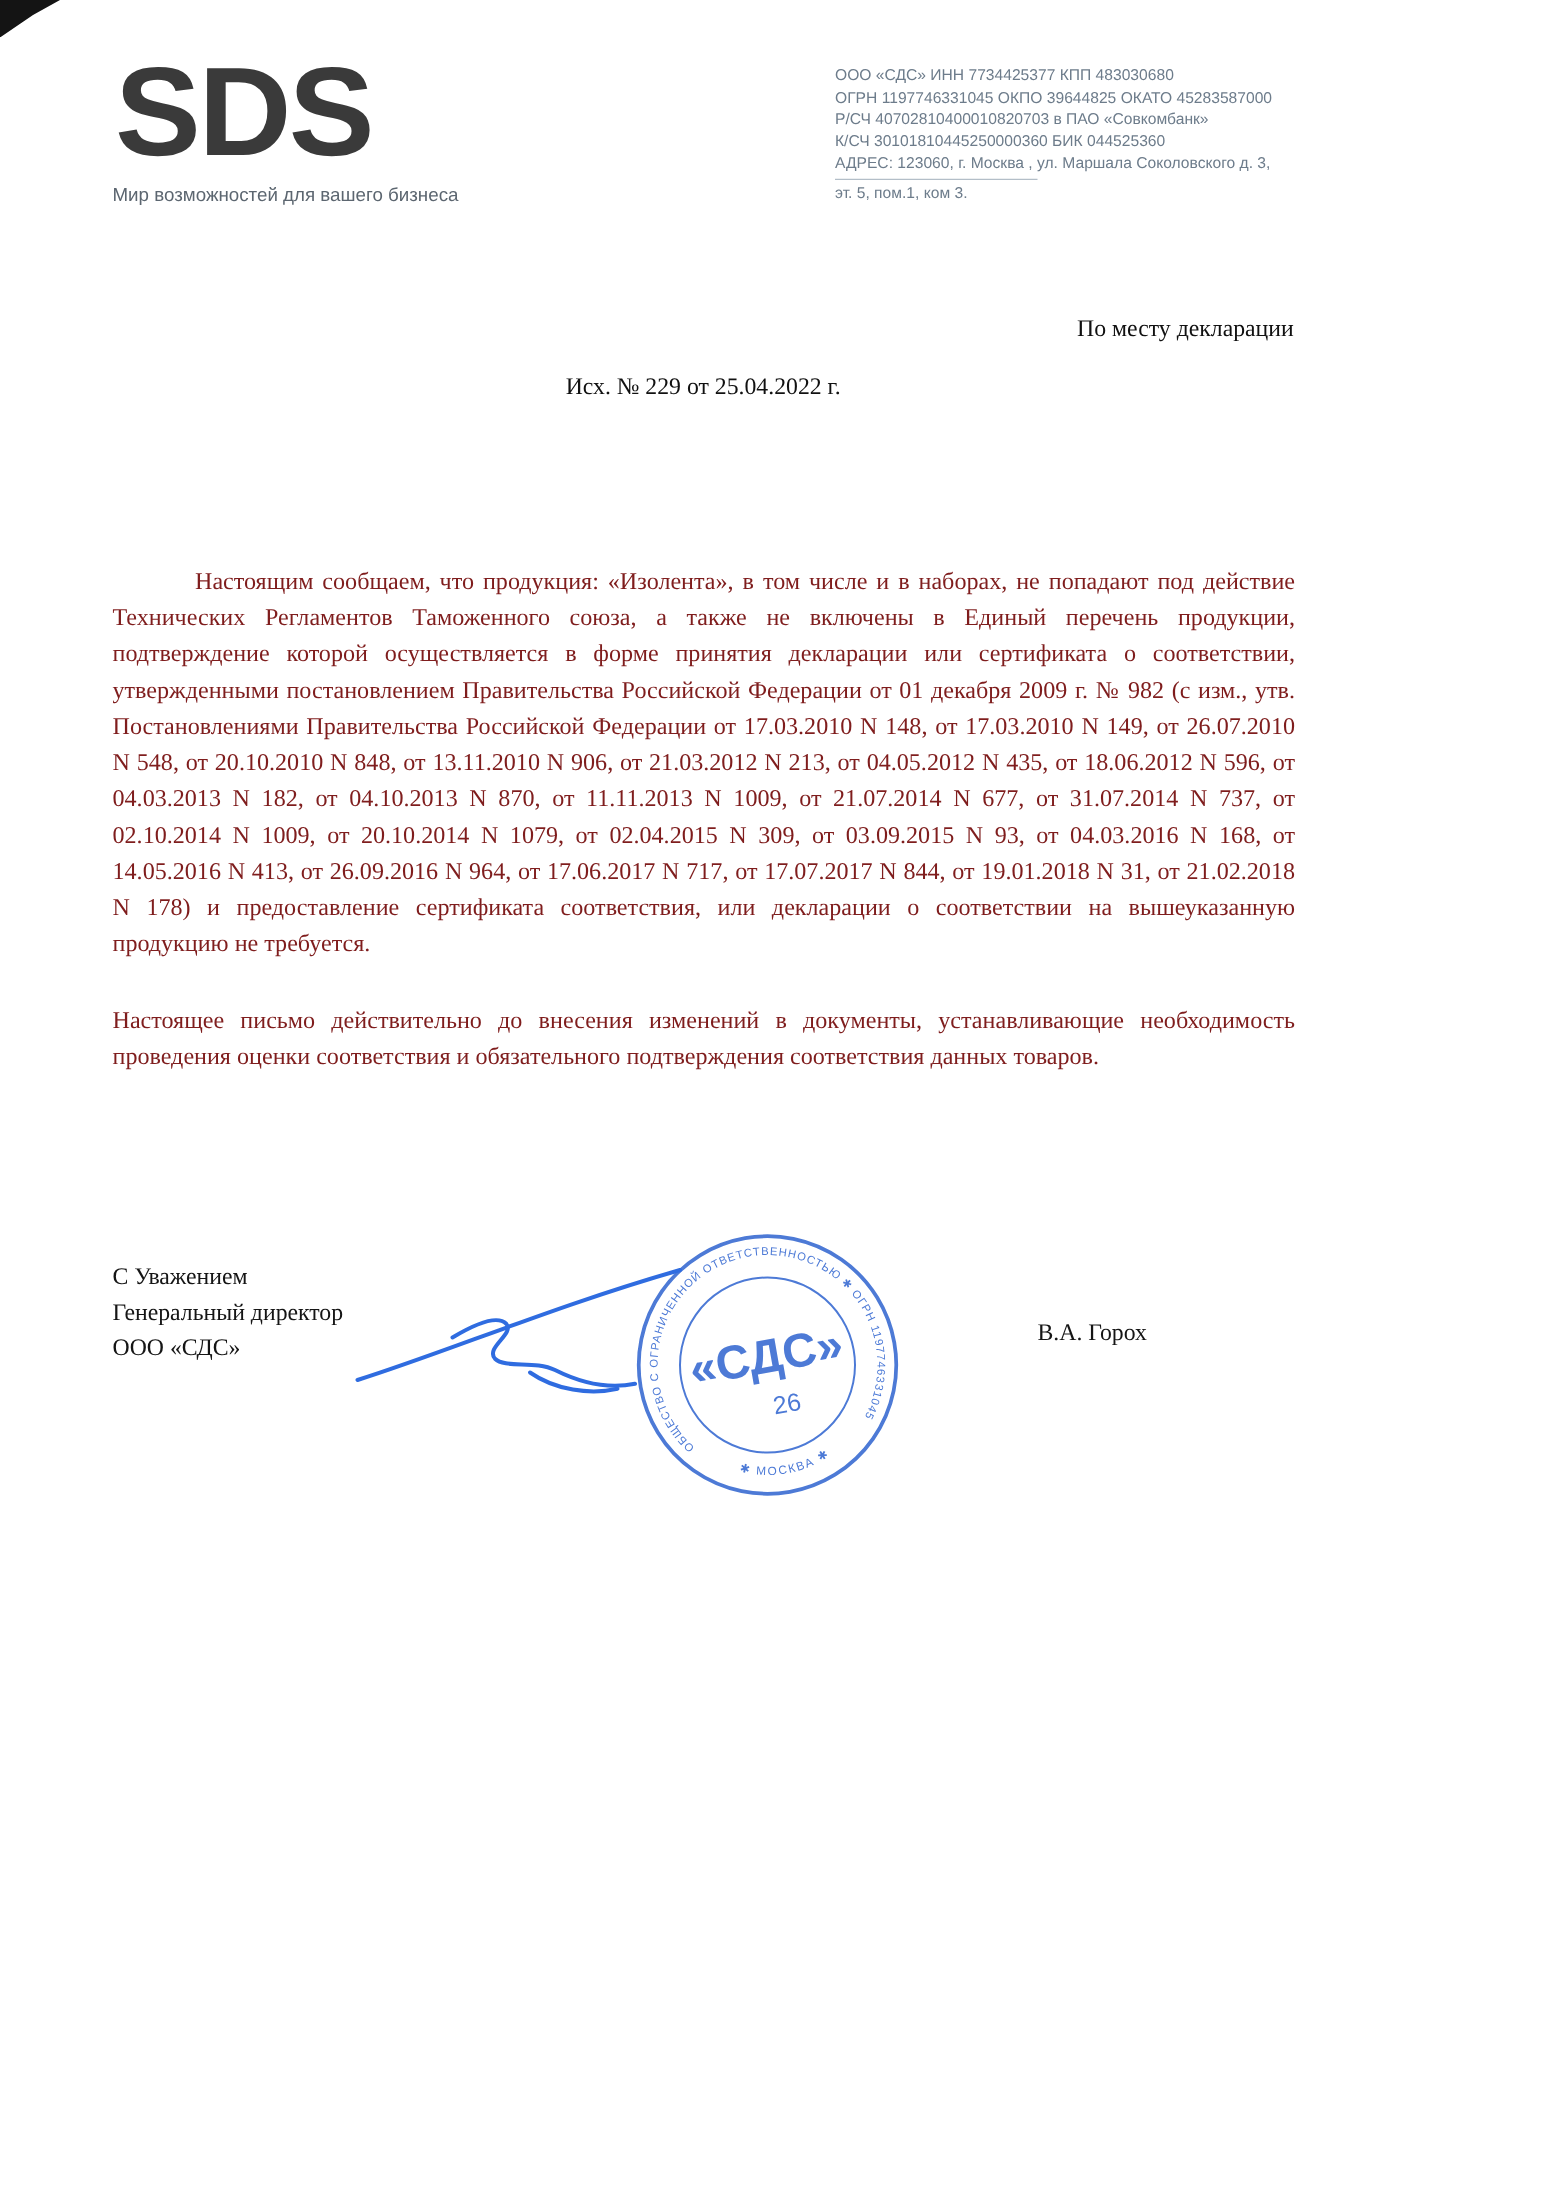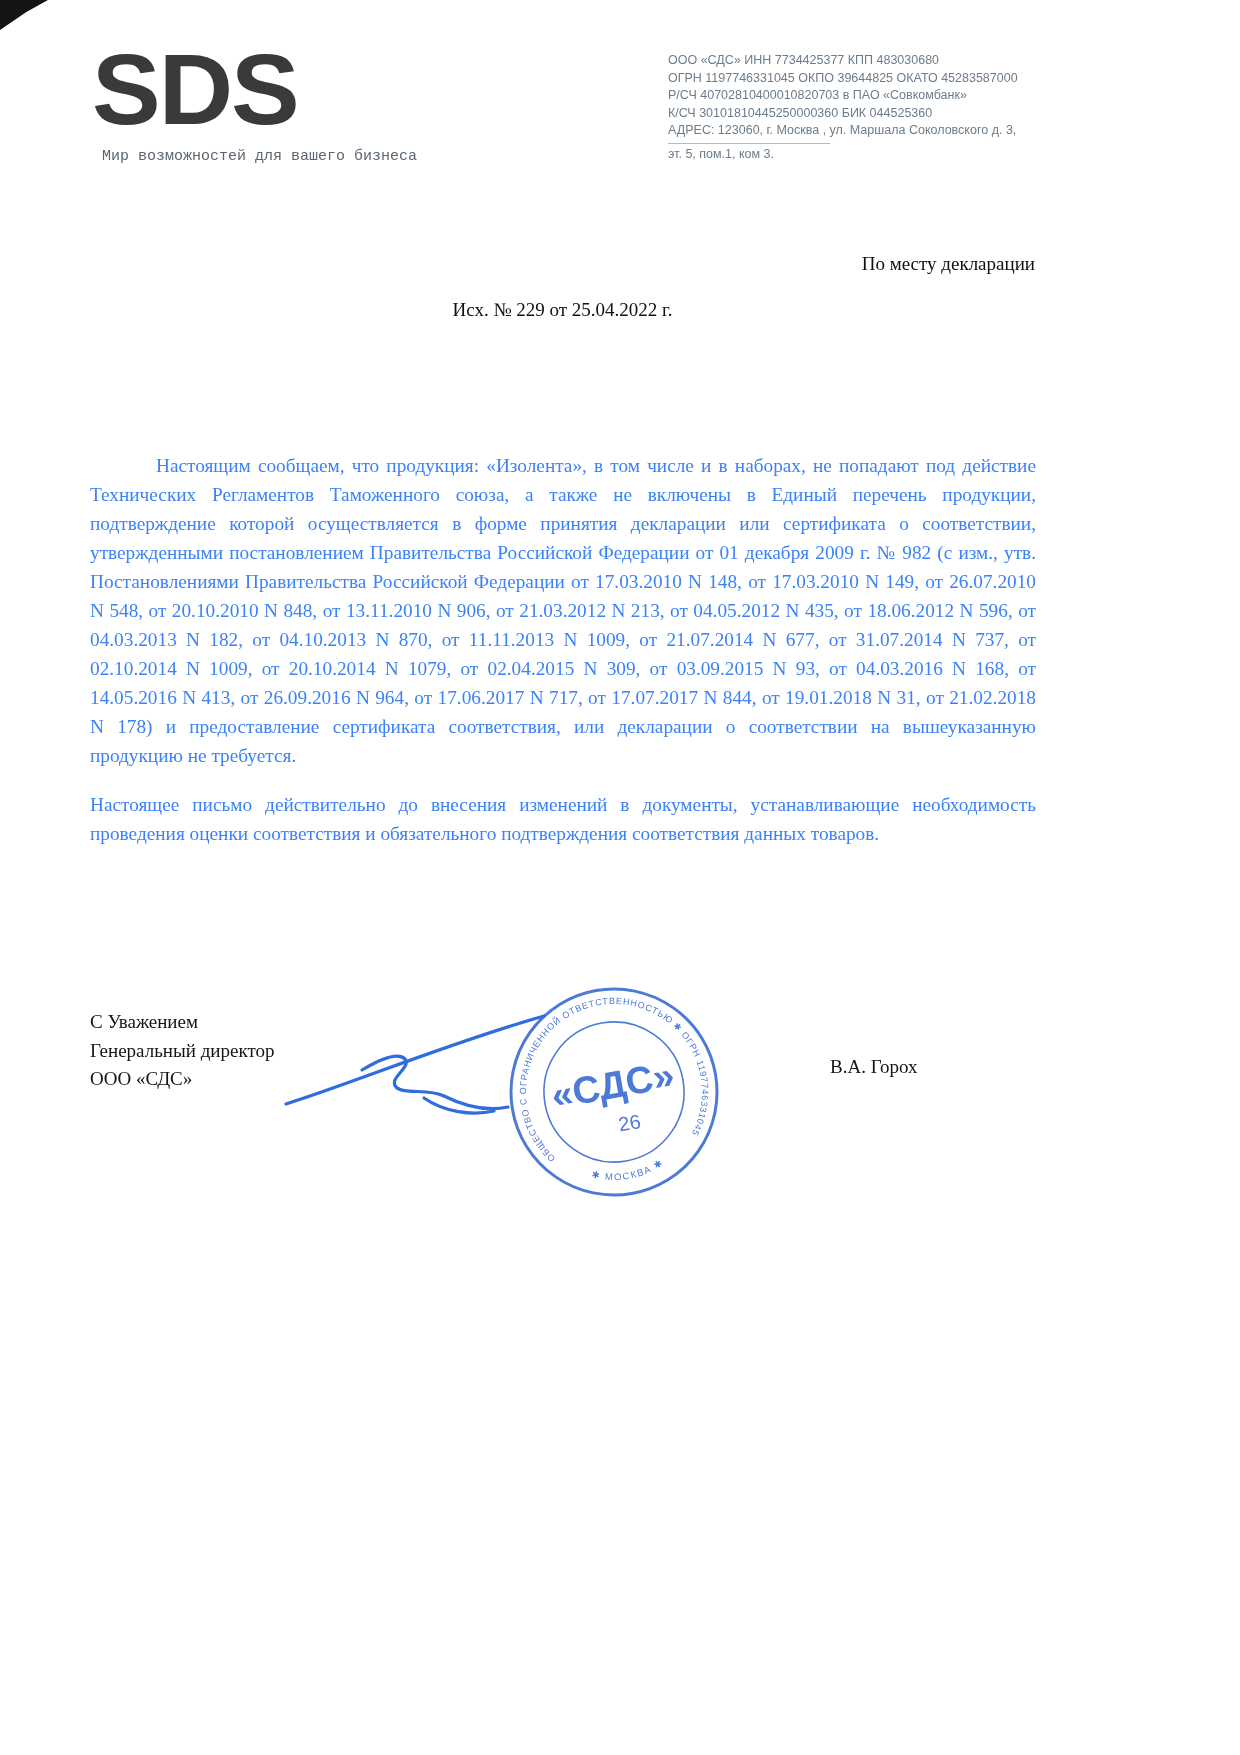--- a/index.html
+++ b/index.html
@@ -19,22 +19,22 @@
   }
 
   
   .logo {
     position:absolute; left:92px; top:38px;
     font-family:"Liberation Sans", sans-serif; font-weight:900;
     font-size:103px; line-height:1; letter-spacing:-2px; color:#3a3a3a;
     transform:scaleY(.98);
   }
   .tagline {
-    position:absolute; left:102px; top:148px;
-    font-family:Liberation Mono, monospace; font-size:15px; color:#5c6670;
+    position:absolute; left:90px; top:148px;
+    font-family:Liberation Sans, sans-serif; font-size:15px; color:#5c6670;
   }
   .company-details {
     position:absolute; left:668px; top:52px;
     font-family:"Liberation Sans", sans-serif; font-size:12.5px;
     line-height:17.5px; color:#6d7c8b;
   }
   .detail-sep { width:162px; height:1px; background:#b3bec8; margin:3px 0 2px 0; }
 
   
   .meta-recipient, .meta-reference {
@@ -43,24 +43,24 @@
   .meta-recipient { top:253px; }
   .meta-reference { top:299px;text-align:center; }
 
   
   .letter-title {
     position:absolute; left:90px; top:401px; width:945px; text-align:center;
     font-size:19px; font-weight:normal; color:#111;
   }
   .body-text {
     position:absolute; left:90px; top:451px; width:946px;
-    font-size:19.3px; line-height:29px; text-align:justify; color:#3b82f6;
+    font-size:19.3px; line-height:29px; text-align:justify; color:#7f1d1d;
   }
   .body-text p.indented { text-indent:66px; }
-  .body-text p + p { margin-top:20px; }
+  .body-text p + p { margin-top:32px; }
 
   
   .closing {
     position:absolute; left:90px; top:1008px; font-size:19px; line-height:28.5px; color:#151515;
   }
   .signer-name {
     position:absolute; left:830px; top:1056px; font-size:19px; color:#151515;
   }
   .signature-svg {
     position:absolute; left:276px; top:1002px; width:280px; height:122px; z-index:3;

